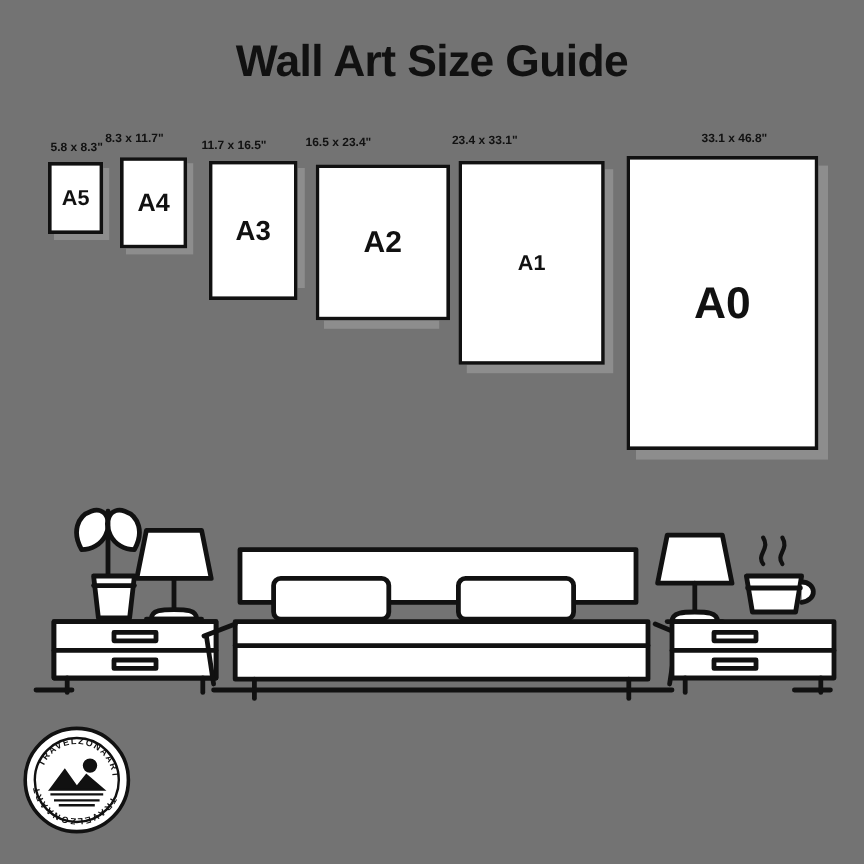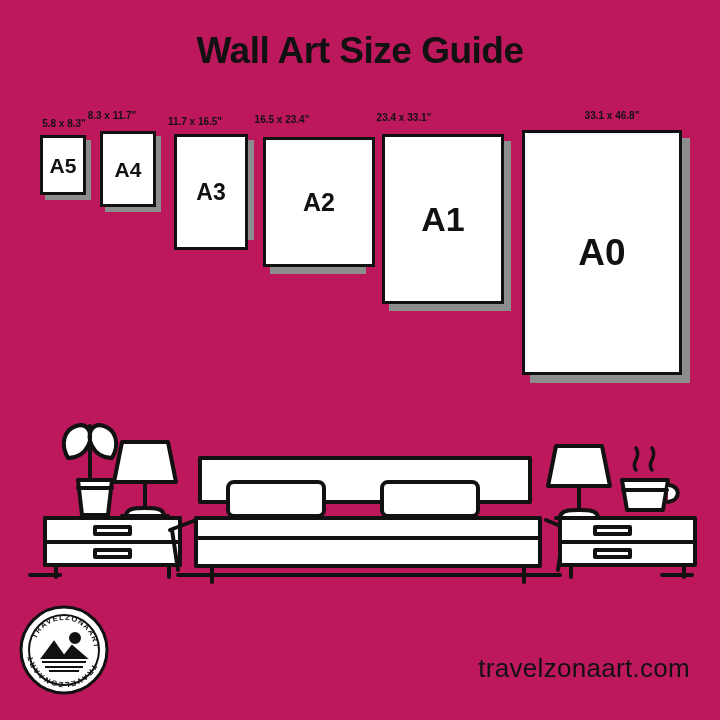--- a/index.html
+++ b/index.html
@@ -4,21 +4,21 @@
 <style>
   html, body {
     margin: 0;
     padding: 0;
     background: #ffffff;
   }
   #page {
     position: relative;
     width: 720px;
     height: 720px;
-    background: #be185d;
+    background: #737373;
     font-family: "Liberation Sans", sans-serif;
     overflow: hidden;
   }
 
   
   #title {
     position: absolute;
     top: 30px;
     left: 0;
     width: 720px;
@@ -99,21 +99,21 @@
 <div id="page">
 
   <div id="title">Wall Art Size Guide</div>
 
   <div id="frames">
 
     <div class="frame-group">
       <div class="frame-dim" style="left:33px; top:118px; width:62px;">5.8 x 8.3"</div>
       <div class="frame-shadow" style="left:45px; top:140px; width:46px; height:60px;"></div>
       <div class="frame-box" style="left:40px; top:135px; width:46px; height:60px;">
-        <span class="frame-label" style="font-size:21px;">A5</span>
+        <span class="frame-label" style="font-size:18px;">A5</span>
       </div>
     </div>
 
     <div class="frame-group">
       <div class="frame-dim" style="left:73px; top:110px; width:78px;">8.3 x 11.7"</div>
       <div class="frame-shadow" style="left:105px; top:136px; width:56px; height:76px;"></div>
       <div class="frame-box" style="left:100px; top:131px; width:56px; height:76px;text-align:center;">
         <span class="frame-label" style="font-size:21px;">A4</span>
       </div>
     </div>
@@ -131,21 +131,21 @@
       <div class="frame-shadow" style="left:270px; top:144px; width:96px; height:130px;"></div>
       <div class="frame-box" style="left:263px; top:137px; width:112px; height:130px;">
         <span class="frame-label" style="font-size:25px;">A2</span>
       </div>
     </div>
 
     <div class="frame-group">
       <div class="frame-dim" style="left:330px; top:112px; width:148px;">23.4 x 33.1"</div>
       <div class="frame-shadow" style="left:389px; top:141px; width:122px; height:170px;"></div>
       <div class="frame-box" style="left:382px; top:134px; width:122px; height:170px;">
-        <span class="frame-label" style="font-size:34px;">A1</span>
+        <span class="frame-label" style="font-size:18px;">A1</span>
       </div>
     </div>
 
     <div class="frame-group">
       <div class="frame-dim" style="left:528px; top:110px; width:168px;">33.1 x 46.8"</div>
       <div class="frame-shadow" style="left:530px; top:138px; width:160px; height:245px;"></div>
       <div class="frame-box" style="left:522px; top:130px; width:160px; height:245px;">
         <span class="frame-label" style="font-size:37px;">A0</span>
       </div>
     </div>
@@ -227,21 +227,20 @@
           <path d="M668,115 C680,115 682,130 668,132" fill="#ffffff"></path>
           <line x1="623" y1="120" x2="667" y2="120"></line>
           <path d="M636,100 C630,92 642,88 636,78" stroke-width="3.5"></path>
           <path d="M652,100 C646,92 658,88 652,78" stroke-width="3.5"></path>
         </g>
 
       </g>
     </svg>
   </div>
 
-  <div id="footer-url">travelzonaart.com</div>
 
   <div id="logo">
     <svg width="92" height="92" viewBox="0 0 92 92">
       <circle cx="46" cy="46" r="43" fill="#ffffff" stroke="#111111" stroke-width="3"></circle>
       <circle cx="46" cy="46" r="35" fill="#ffffff" stroke="#111111" stroke-width="2"></circle>
 
       <g stroke="#111111" stroke-width="2" fill="none">
         <circle cx="57" cy="34" r="5" fill="#111111"></circle>
         <path d="M24,54 L36,38 L46,52 L54,42 L68,54 Z" fill="#111111"></path>
         <path d="M24,58 L68,58"></path>

